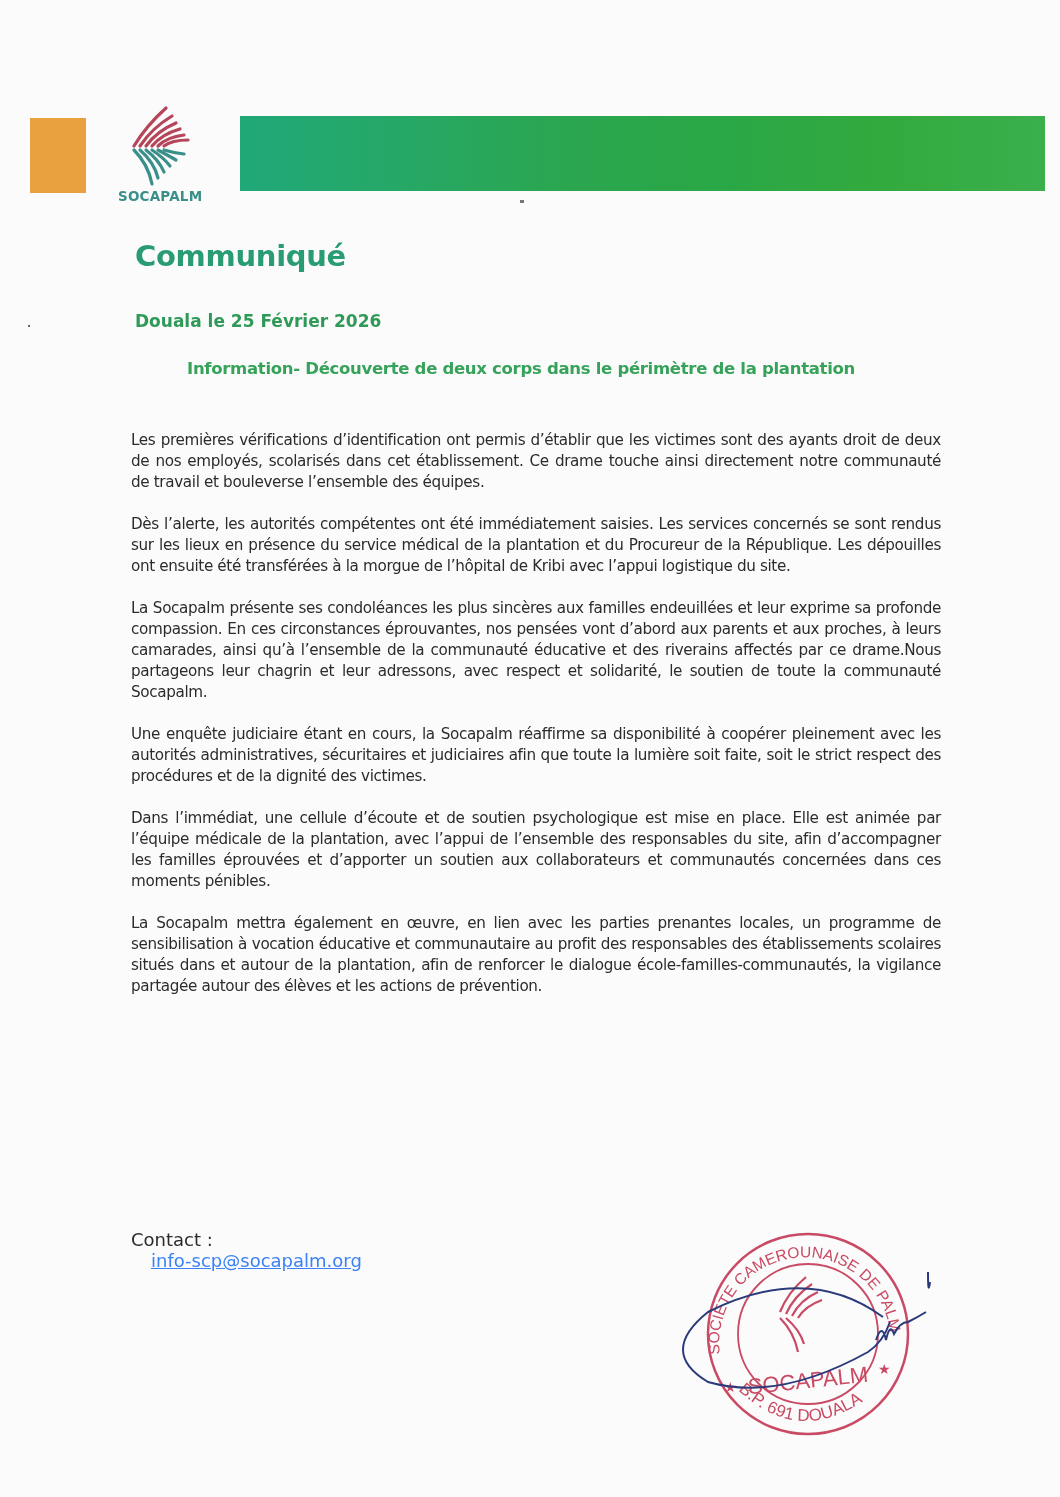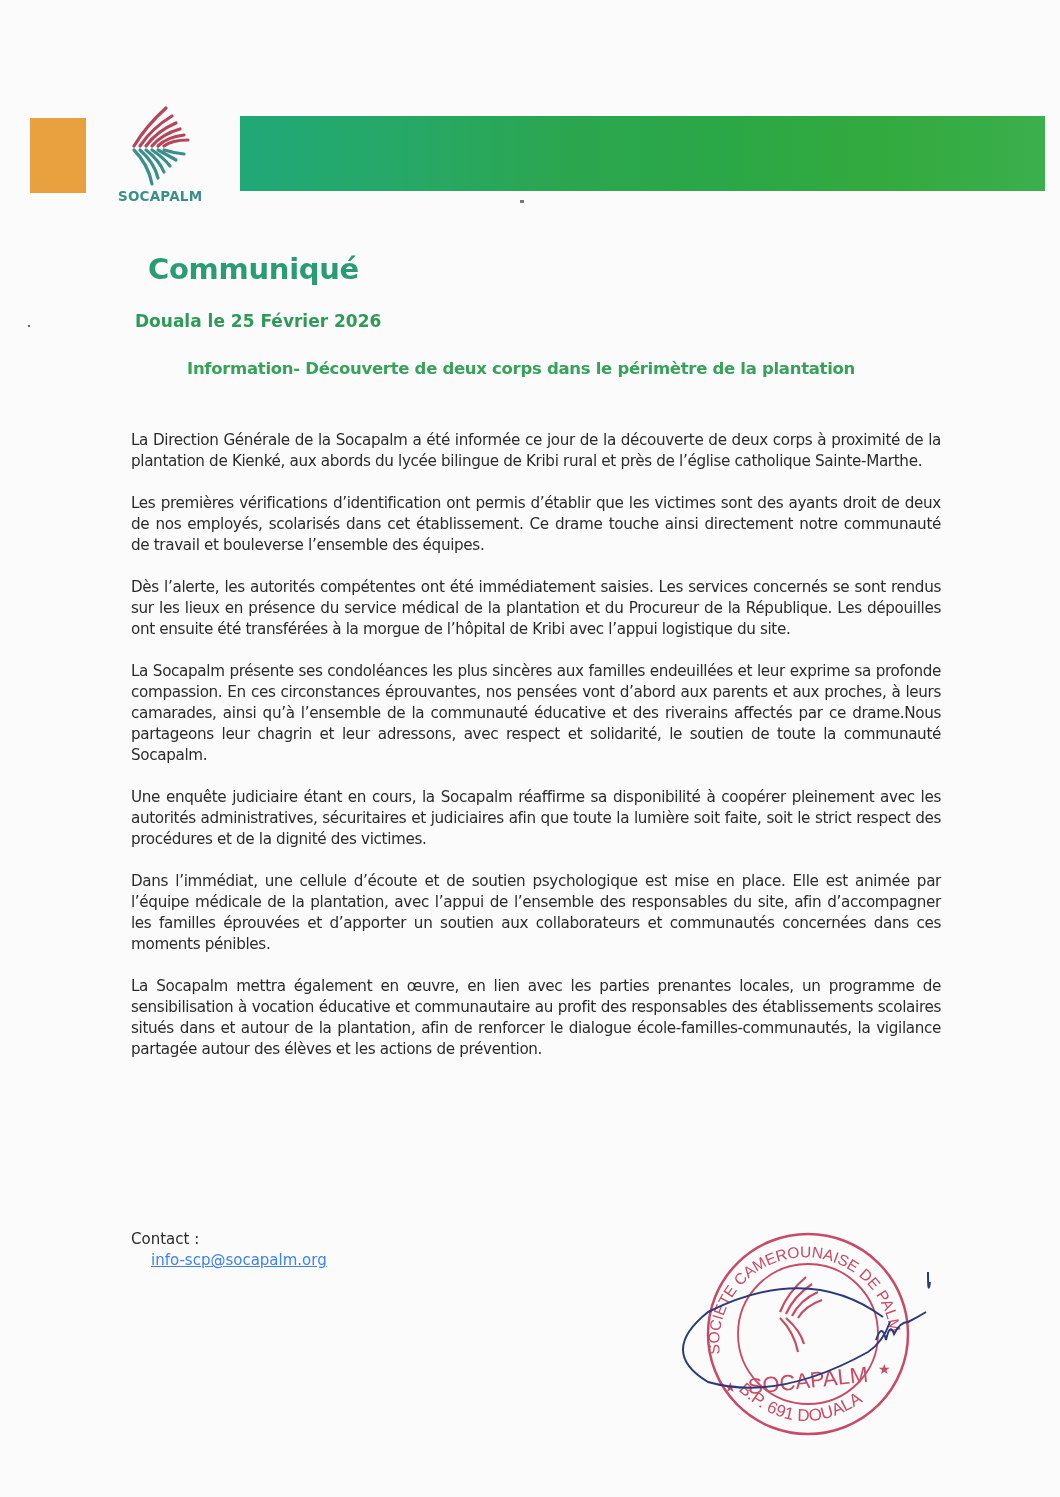--- a/index.html
+++ b/index.html
@@ -14,21 +14,21 @@
   .logo svg { position: absolute; left: 14px; top: 0; }
   .logo-text { position: absolute; left: 6px; top: 82px; font-family: "DejaVu Sans", sans-serif; font-weight: bold; font-size: 13.5px; color: #3a8f8a; letter-spacing: 0.2px; }
   .green-bar { position: absolute; left: 240px; top: 116px; width: 805px; height: 75px;
     background: linear-gradient(90deg, #20a878 0%, #26a866 20%, #2ba650 40%, #2aa746 60%, #33aa3e 80%, #3aaf4c 100%); }
   .title { position: absolute; left: 135px; top: 239px; font-size: 29px; font-weight: bold; color: #2a9c74; letter-spacing: -0.3px; }
   .date { position: absolute; left: 135px; top: 311px; font-size: 17px; font-weight: bold; color: #2f9a58; }
   .subject { position: absolute; left: 135px; top: 358px; width: 720px; font-size: 16.5px; font-weight: bold; color: #36a25a; text-align: right; line-height: 21px; letter-spacing: -0.3px; }
   .subject div { white-space: nowrap; }
   .body-text { position: absolute; left: 131px; top: 430px; width: 810px; font-size: 15.2px; line-height: 21px; color: #2b2b2b; letter-spacing: -0.35px; }
   .body-text p { margin: 0 0 21px 0; text-align: justify; }
-  .contact { position: absolute; left: 131px; top: 1229px; font-size: 15px; line-height: 21px; color: #2b2b2b; }
+  .contact { position: absolute; left: 131px; top: 1229px; font-size: 18px; line-height: 21px; color: #2b2b2b; }
   .contact a { color: #3b82f6; text-decoration: underline; margin-left: 20px; }
   .stamp { position: absolute; left: 668px; top: 1222px; width: 290px; height: 230px; }
   .mark { position: absolute; left: 520px; top: 200px; width: 4px; height: 3px; background: #777; }
   .dot { position: absolute; left: 28px; top: 325px; width: 2px; height: 2px; background: #666; }
 </style>
 </head>
 <body>
 
 <div class="orange-block"></div>
 
@@ -49,29 +49,28 @@
       <path d="M38 44 Q48 47 58 48" stroke="#3a8f8a"></path>
     </g>
   </svg>
   <div class="logo-text">SOCAPALM</div>
 </div>
 
 <div class="green-bar"></div>
 <div class="mark"></div>
 <div class="dot"></div>
 
-<h1 class="title" style="margin:13px">Communiqué</h1>
+<h1 class="title" style="margin:0">Communiqué</h1>
 <div class="date">Douala le 25 Février 2026</div>
 
 <div class="subject">
   <div>Information- Découverte de deux corps dans le périmètre de la plantation</div>
 </div>
 
 <div class="body-text">
-  <p>La Direction Générale de la Socapalm a été informée ce jour de la découverte de deux corps à proximité de la plantation de Kienké, aux abords du lycée bilingue de Kribi rural et près de l’église catholique Sainte-Marthe.</p>
   <p>Les premières vérifications d’identification ont permis d’établir que les victimes sont des ayants droit de deux de nos employés, scolarisés dans cet établissement. Ce drame touche ainsi directement notre communauté de travail et bouleverse l’ensemble des équipes.</p>
   <p>Dès l’alerte, les autorités compétentes ont été immédiatement saisies. Les services concernés se sont rendus sur les lieux en présence du service médical de la plantation et du Procureur de la République. Les dépouilles ont ensuite été transférées à la morgue de l’hôpital de Kribi avec l’appui logistique du site.</p>
   <p>La Socapalm présente ses condoléances les plus sincères aux familles endeuillées et leur exprime sa profonde compassion. En ces circonstances éprouvantes, nos pensées vont d’abord aux parents et aux proches, à leurs camarades, ainsi qu’à l’ensemble de la communauté éducative et des riverains affectés par ce drame.Nous partageons leur chagrin et leur adressons, avec respect et solidarité, le soutien de toute la communauté Socapalm.</p>
   <p>Une enquête judiciaire étant en cours, la Socapalm réaffirme sa disponibilité à coopérer pleinement avec les autorités administratives, sécuritaires et judiciaires afin que toute la lumière soit faite, soit le strict respect des procédures et de la dignité des victimes.</p>
   <p>Dans l’immédiat, une cellule d’écoute et de soutien psychologique est mise en place. Elle est animée par l’équipe médicale de la plantation, avec l’appui de l’ensemble des responsables du site, afin d’accompagner les familles éprouvées et d’apporter un soutien aux collaborateurs et communautés concernées dans ces moments pénibles.</p>
   <p>La Socapalm mettra également en œuvre, en lien avec les parties prenantes locales, un programme de sensibilisation à vocation éducative et communautaire au profit des responsables des établissements scolaires situés dans et autour de la plantation, afin de renforcer le dialogue école-familles-communautés, la vigilance partagée autour des élèves et les actions de prévention.</p>
 </div>
 
 <div class="contact">
   <div>Contact :</div>

